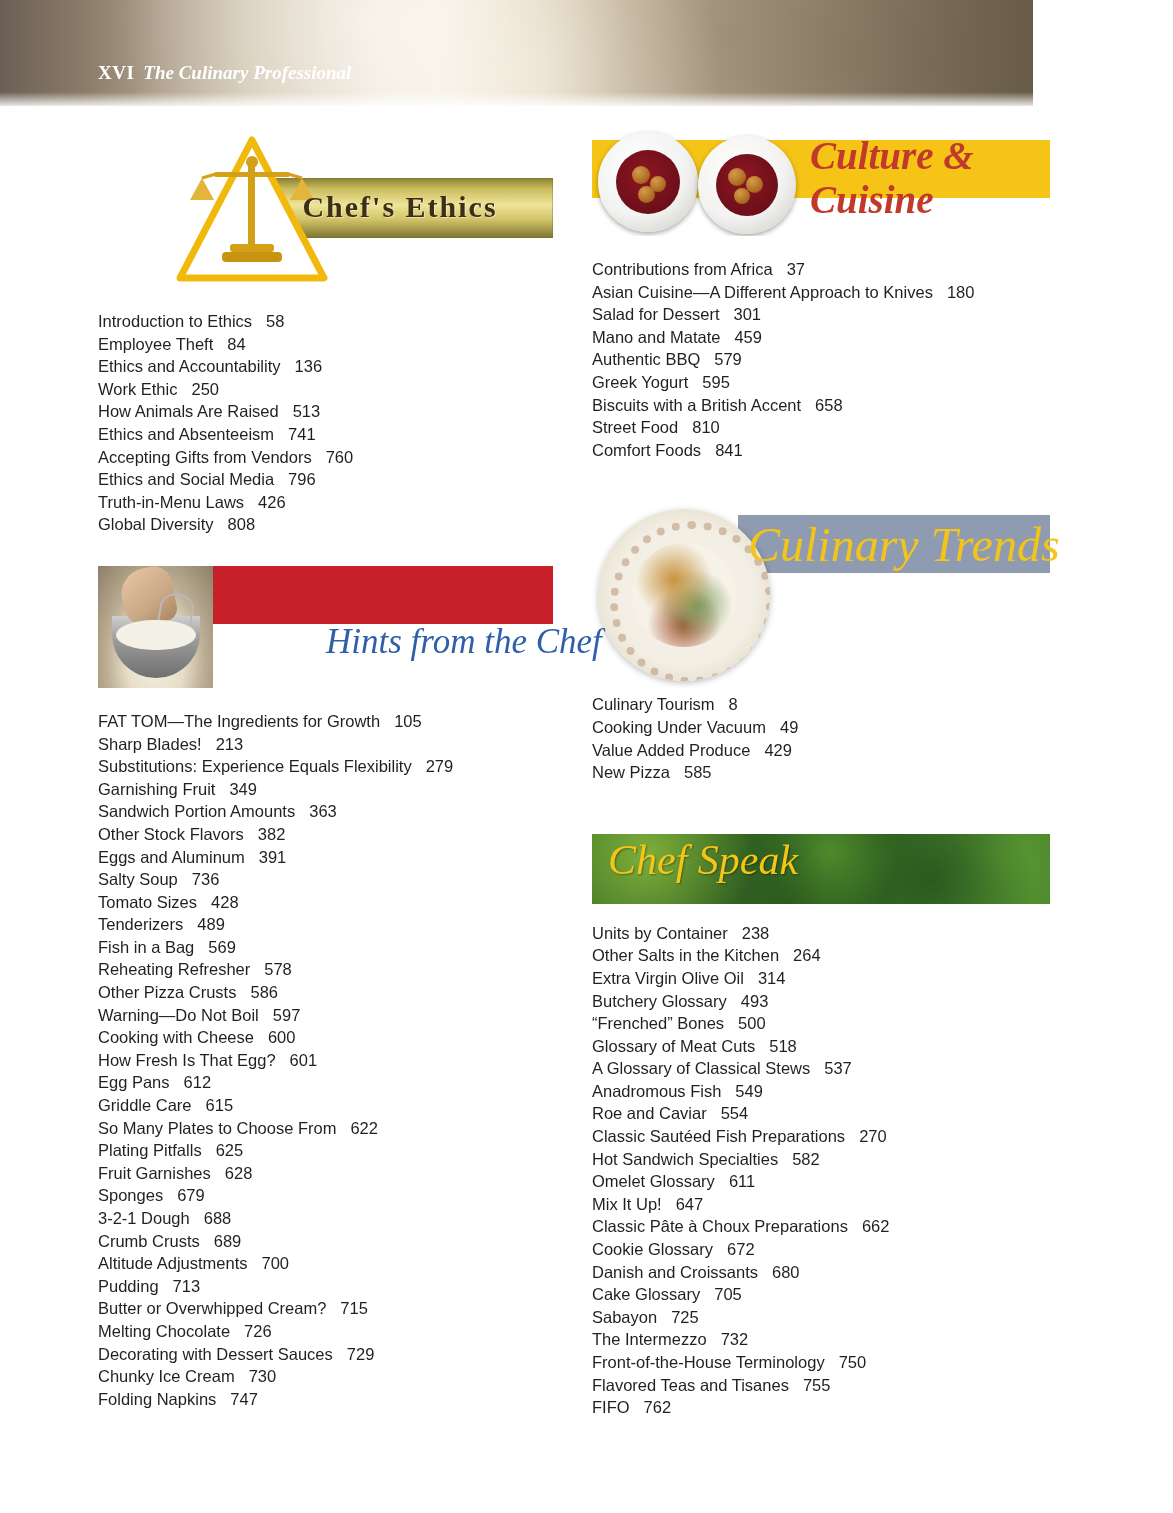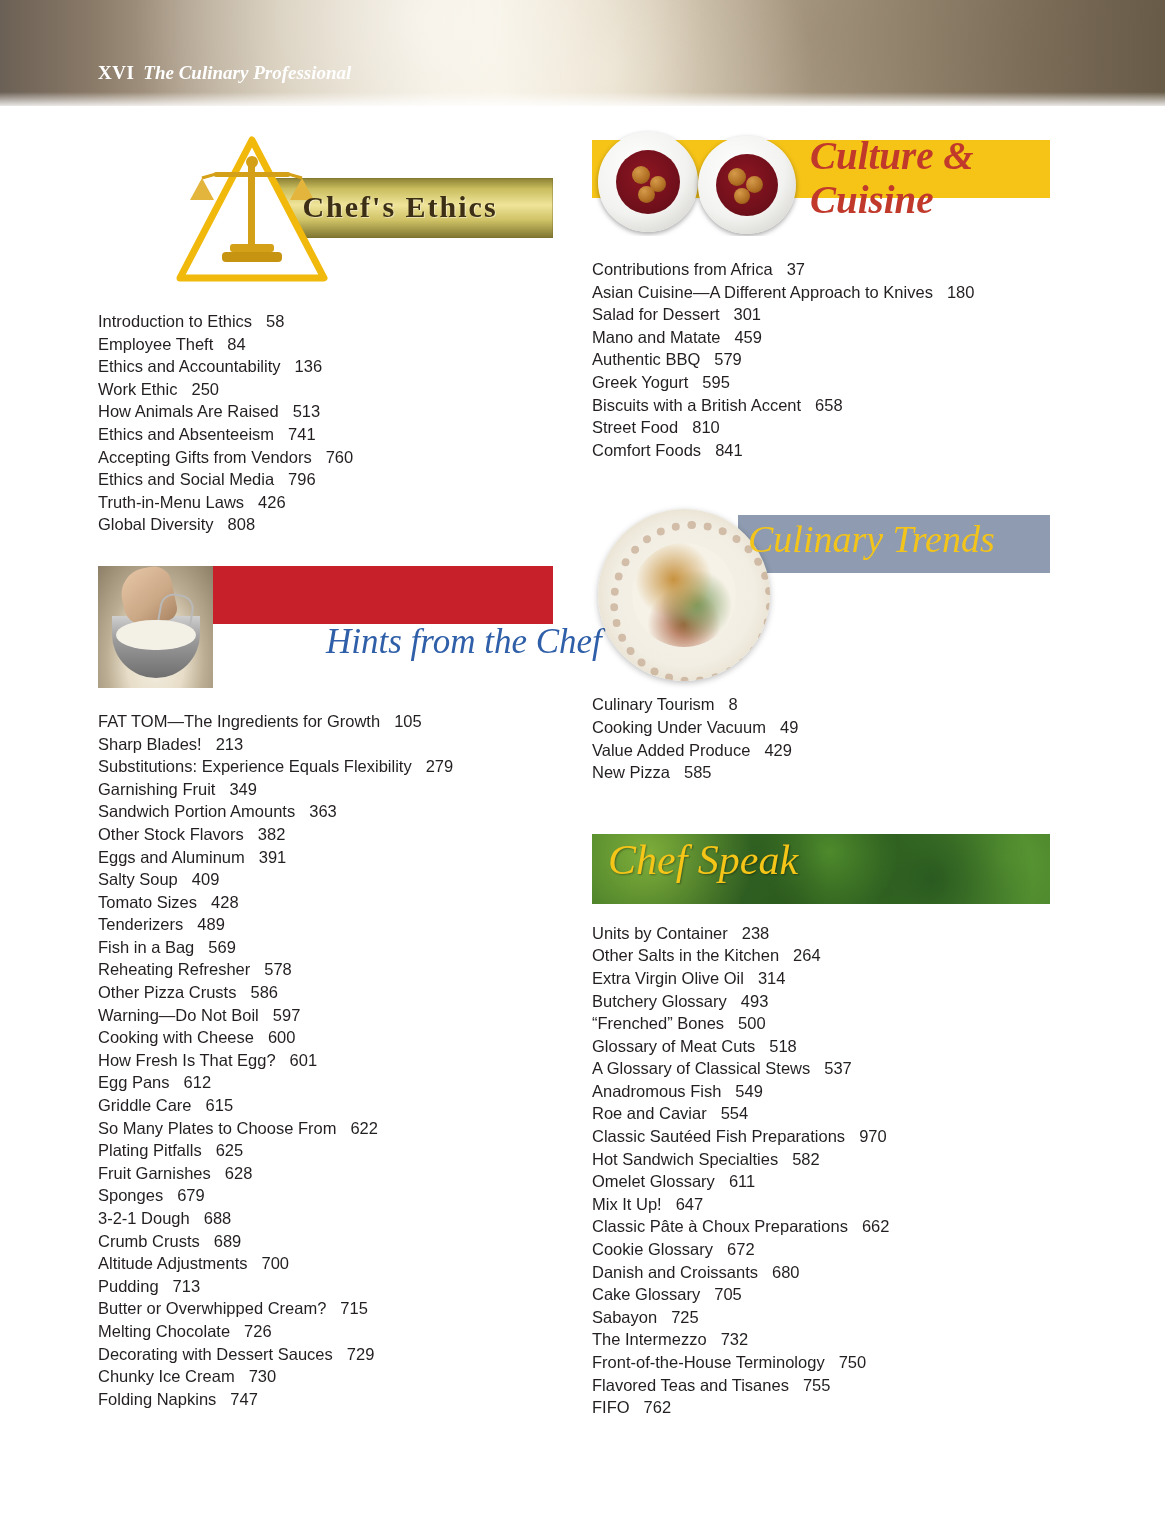--- a/index.html
+++ b/index.html
@@ -12,21 +12,21 @@
     background: #ffffff;
     font-family: "Liberation Sans", sans-serif;
     position: relative;
     overflow: hidden;
   }
 
   
   .header-band {
     position: absolute;
     top: 0; left: 0;
-    width: 1165px;
+    width: 1033px;
     height: 106px;
     background:
       linear-gradient(to right,
         #6b6055 0%,
         #8a7a68 8%,
         #b0a18d 16%,
         #cfc3ad 24%,
         #e0d6c2 31%,
         #efe7d6 37%,
         #f3ecdd 43%,
@@ -263,21 +263,21 @@
     left: 146px; top: 6px;
     width: 312px; height: 58px;
     background: #8e9bb0;
   }
   .trends-title {
     position: absolute;
     left: 156px;
     top: 8px;
     font-family: "Liberation Serif", serif;
     font-style: italic;
-    font-size: 38px;
+    font-size: 48px;
     color: #f3c41a;
     white-space: nowrap;
   }
   .trends-plate {
     position: absolute;
     left: 6px; top: 0;
     width: 172px; height: 172px;
     border-radius: 50%;
     background:
       radial-gradient(circle at 50% 50%, #f6f3ea 0%, #f2eee3 58%, #eae4d5 72%, #f7f4ec 100%);
@@ -391,21 +391,21 @@
       <div class="hints-title">Hints from the Chef</div>
     </div>
     <ul class="toc-list list-gap-top">
       <li><span>FAT TOM—The Ingredients for Growth</span><span class="toc-page">105</span></li>
       <li><span>Sharp Blades!</span><span class="toc-page">213</span></li>
       <li><span>Substitutions: Experience Equals Flexibility</span><span class="toc-page">279</span></li>
       <li><span>Garnishing Fruit</span><span class="toc-page">349</span></li>
       <li><span>Sandwich Portion Amounts</span><span class="toc-page">363</span></li>
       <li><span>Other Stock Flavors</span><span class="toc-page">382</span></li>
       <li><span>Eggs and Aluminum</span><span class="toc-page">391</span></li>
-      <li><span>Salty Soup</span><span class="toc-page">409</span></li>
+      <li><span>Salty Soup</span><span class="toc-page">736</span></li>
       <li><span>Tomato Sizes</span><span class="toc-page">428</span></li>
       <li><span>Tenderizers</span><span class="toc-page">489</span></li>
       <li><span>Fish in a Bag</span><span class="toc-page">569</span></li>
       <li><span>Reheating Refresher</span><span class="toc-page">578</span></li>
       <li><span>Other Pizza Crusts</span><span class="toc-page">586</span></li>
       <li><span>Warning—Do Not Boil</span><span class="toc-page">597</span></li>
       <li><span>Cooking with Cheese</span><span class="toc-page">600</span></li>
       <li><span>How Fresh Is That Egg?</span><span class="toc-page">601</span></li>
       <li><span>Egg Pans</span><span class="toc-page">612</span></li>
       <li><span>Griddle Care</span><span class="toc-page">615</span></li>
@@ -487,21 +487,21 @@
     <ul class="toc-list" style="margin-top:14px;">
       <li><span>Units by Container</span><span class="toc-page">238</span></li>
       <li><span>Other Salts in the Kitchen</span><span class="toc-page">264</span></li>
       <li><span>Extra Virgin Olive Oil</span><span class="toc-page">314</span></li>
       <li><span>Butchery Glossary</span><span class="toc-page">493</span></li>
       <li><span>“Frenched” Bones</span><span class="toc-page">500</span></li>
       <li><span>Glossary of Meat Cuts</span><span class="toc-page">518</span></li>
       <li><span>A Glossary of Classical Stews</span><span class="toc-page">537</span></li>
       <li><span>Anadromous Fish</span><span class="toc-page">549</span></li>
       <li><span>Roe and Caviar</span><span class="toc-page">554</span></li>
-      <li><span>Classic Sautéed Fish Preparations</span><span class="toc-page">970</span></li>
+      <li><span>Classic Sautéed Fish Preparations</span><span class="toc-page">270</span></li>
       <li><span>Hot Sandwich Specialties</span><span class="toc-page">582</span></li>
       <li><span>Omelet Glossary</span><span class="toc-page">611</span></li>
       <li><span>Mix It Up!</span><span class="toc-page">647</span></li>
       <li><span>Classic Pâte à Choux Preparations</span><span class="toc-page">662</span></li>
       <li><span>Cookie Glossary</span><span class="toc-page">672</span></li>
       <li><span>Danish and Croissants</span><span class="toc-page">680</span></li>
       <li><span>Cake Glossary</span><span class="toc-page">705</span></li>
       <li><span>Sabayon</span><span class="toc-page">725</span></li>
       <li><span>The Intermezzo</span><span class="toc-page">732</span></li>
       <li><span>Front-of-the-House Terminology</span><span class="toc-page">750</span></li>

